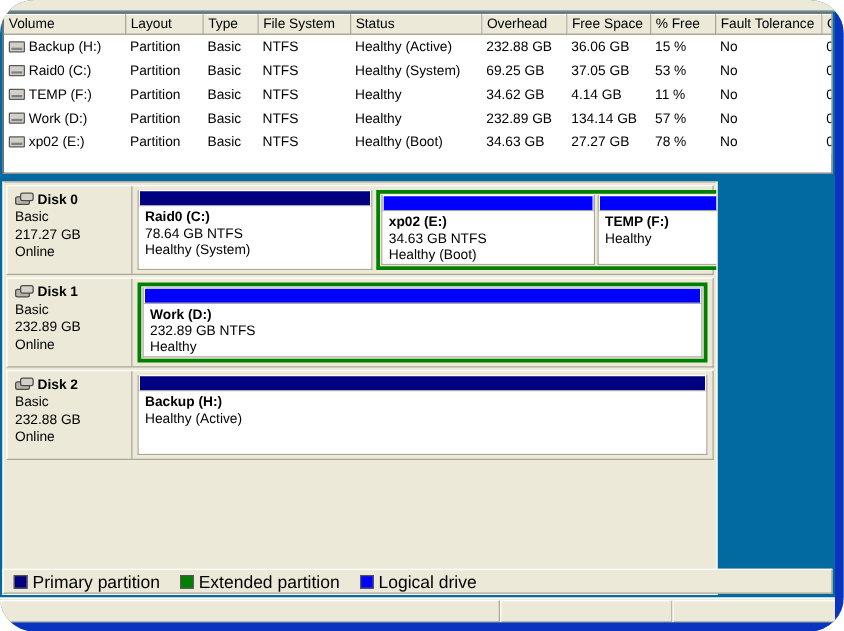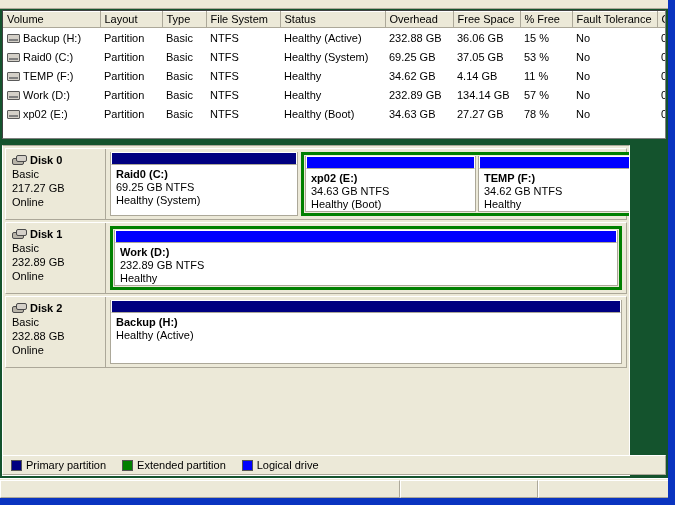--- a/index.html
+++ b/index.html
@@ -11,21 +11,22 @@
   body {
     font-family: "Liberation Sans", sans-serif;
     font-size: 11px;
     color: #000000;
   }
   #app {
     position: relative;
     width: 675px;
     height: 505px;
     overflow: hidden;
-    background: #14532d;
+    background: #0369a1;
+    border-radius: 27px;
   }
 
   
   .top-strip {
     position: absolute;
     left: 0; top: 0;
     width: 675px; height: 9px;
     background: #ece9d8;
     border-bottom: 1px solid #aca899;
     box-sizing: border-box;
@@ -112,21 +113,21 @@
     width: 9px; height: 2px;
     background: #ffffff;
     border: 1px solid #808080;
     box-sizing: border-box;
   }
 
   
   .graph-pane {
     position: absolute;
     left: 2px; top: 145px;
-    width: 628px; height: 331px;
+    width: 572px; height: 331px;
     background: #ece9d8;
     border: 1px solid #ffffff;
     border-top: 1px solid #aca899;
     box-sizing: border-box;
     overflow: hidden;
   }
   .disk-row {
     position: relative;
     height: 72px;
     background: #ece9d8;
@@ -277,21 +278,21 @@
     display: flex;
     align-items: center;
     padding-left: 8px;
     gap: 6px;
   }
   .legend-item {
     display: flex;
     align-items: center;
     gap: 4px;
     margin-right: 10px;
-    font-size: 11px;
+    font-size: 14px;
     justify-content: space-between;
   }
   .swatch {
     width: 11px; height: 11px;
     border: 1px solid #555555;
     box-sizing: border-box;
     display: inline-block;
   }
 
   
@@ -423,38 +424,37 @@
         <div class="disk-title"><span class="disk-icon"><span class="d1"></span><span class="d2"></span></span><span>Disk 0</span></div>
         <div>Basic</div>
         <div>217.27 GB</div>
         <div>Online</div>
       </div>
       <div class="disk-layout">
         <div class="part" style="flex:0 0 188px;">
           <div class="bar primary"></div>
           <div class="meta">
             <div class="pname">Raid0 (C:)</div>
-            <div class="pline">69.25 GB NTFS</div>
+            <div class="pline">78.64 GB NTFS</div>
             <div class="pline">Healthy (System)</div>
           </div>
         </div>
         <div class="extended" style="flex:0 0 352px; margin-left:3px;">
           <div class="part" style="flex:1 1 50%;">
             <div class="bar logical"></div>
             <div class="meta">
               <div class="pname">xp02 (E:)</div>
               <div class="pline">34.63 GB NTFS</div>
               <div class="pline">Healthy (Boot)</div>
             </div>
           </div>
           <div class="part" style="flex:1 1 50%;">
             <div class="bar logical"></div>
             <div class="meta">
               <div class="pname">TEMP (F:)</div>
-              <div class="pline">34.62 GB NTFS</div>
               <div class="pline">Healthy</div>
             </div>
           </div>
         </div>
         <div class="empty-area"></div>
       </div>
     </div>
 
     <div class="disk-row">
       <div class="disk-info">

